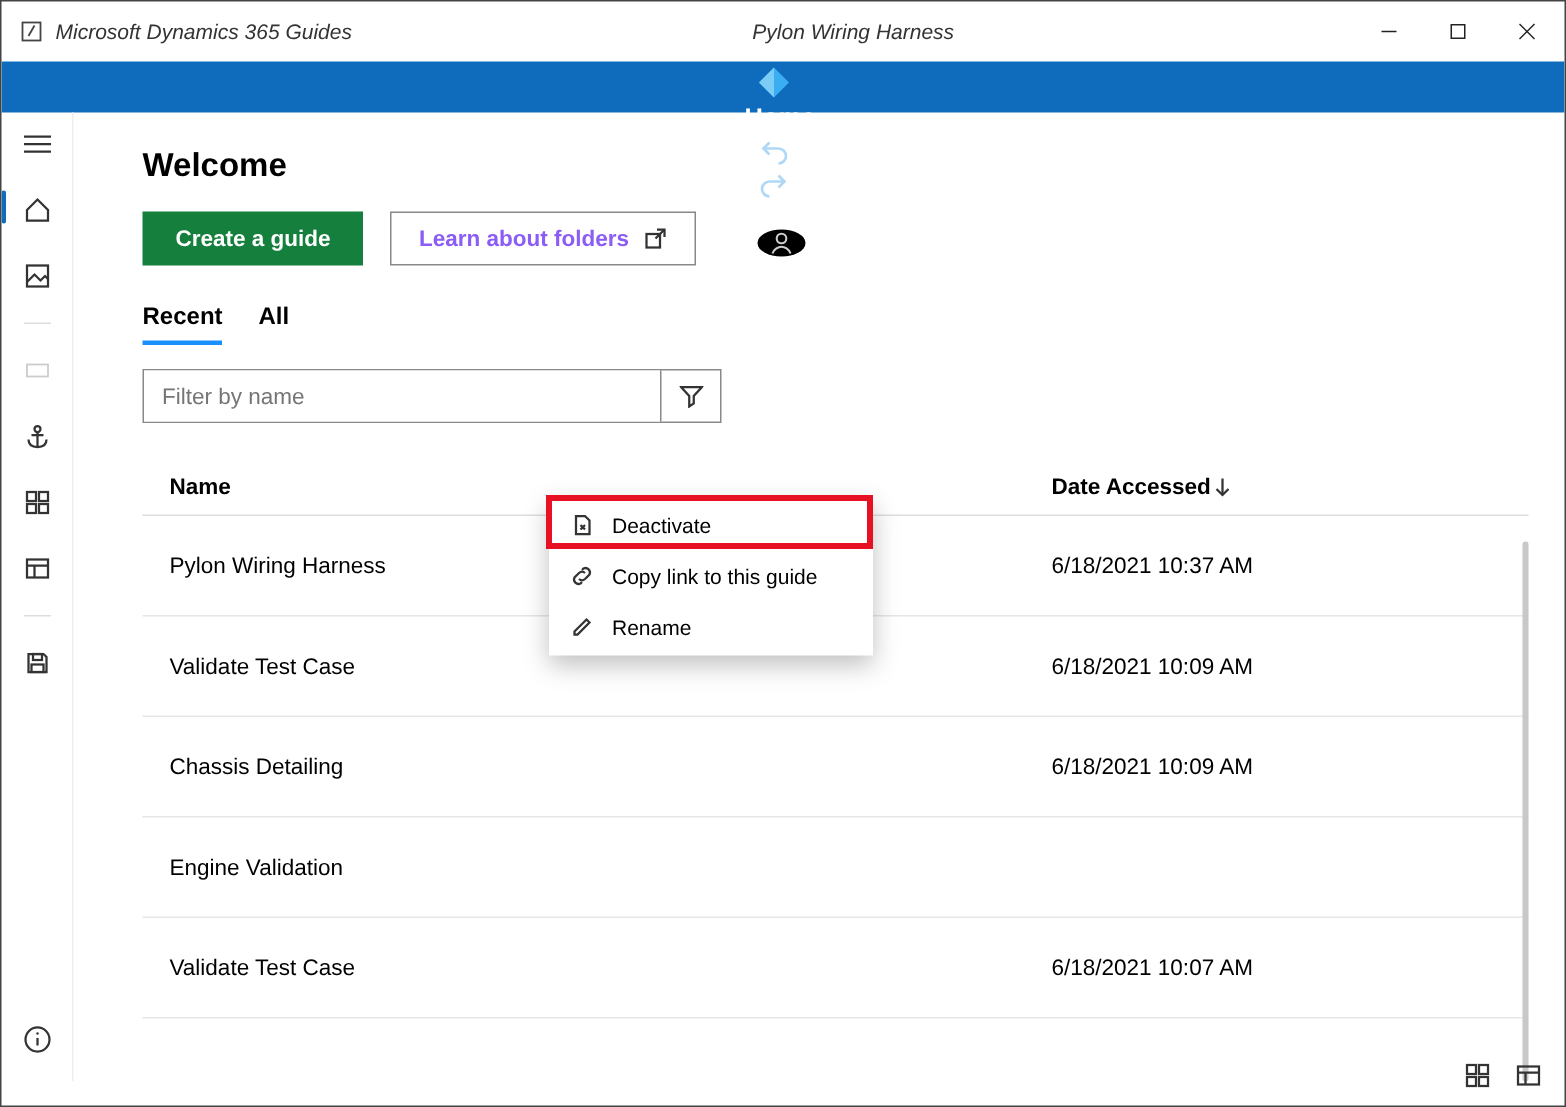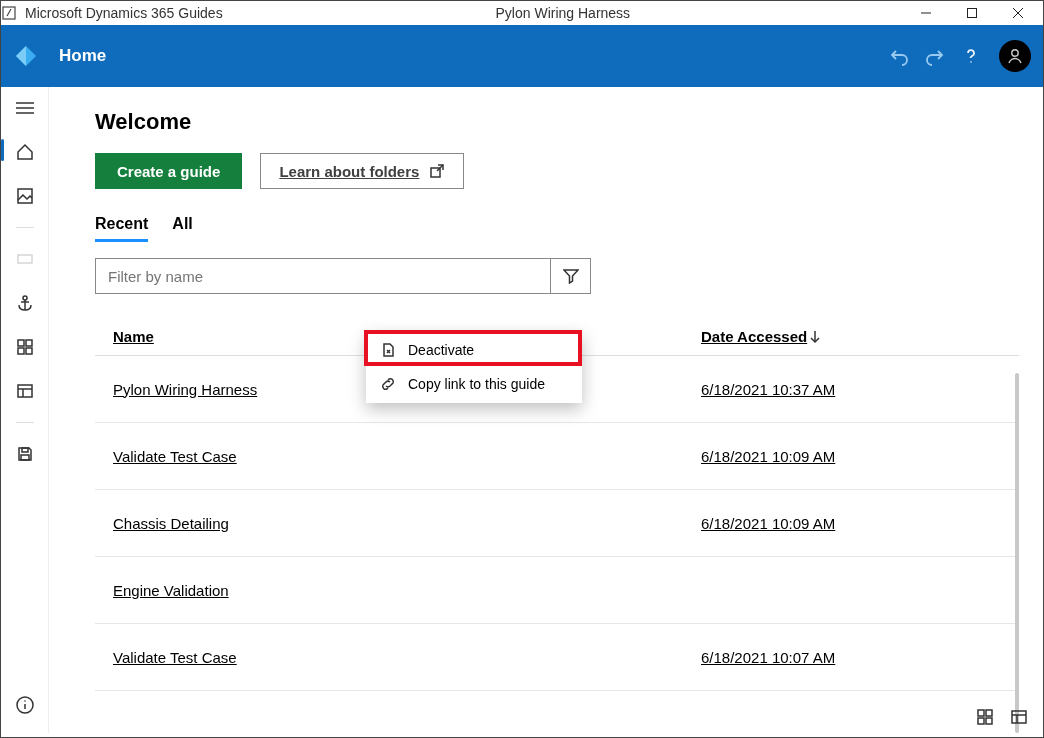--- a/index.html
+++ b/index.html
@@ -1,57 +1,57 @@
 <!DOCTYPE html>
 <html><head>
 <meta charset="utf-8">
 <style>
   * { box-sizing: border-box; margin: 0; padding: 0; font-family: "Segoe UI", sans-serif; }
   body { width: 1044px; height: 738px; background: #fff; border: 1px solid #444; position: relative; overflow: hidden; }
 
   
-  .titlebar { height: 24px; display: flex; align-items: center; padding: 0 2px 0 0; font-size: 14px; color: #333; }
+  .titlebar { height: 40px; display: flex; align-items: center; padding: 0 2px 0 12px; font-size: 14px; color: #333; font-style: italic; }
   .titlebar .app-icon { width: 16px; height: 16px; margin-right: 8px; display: inline-flex; align-items: center; justify-content: center; }
   .titlebar .file-title { flex: 1; text-align: center; color: #333; }
   .win-controls { display: flex; }
   .win-btn { width: 46px; height: 40px; display: flex; align-items: center; justify-content: center; cursor: pointer; }
   .win-btn svg { stroke: #222; }
 
   
-  .ribbon { height: 62px; background: #0f6cbd; color: #fff; display: flex; align-items: center; padding: 0 12px 0 0; }
+  .ribbon { height: 34px; background: #0f6cbd; color: #fff; display: flex; align-items: center; padding: 0 12px 0 0; flex-direction: column; }
   .ribbon .logo { width: 50px; height: 50px; display: flex; align-items: center; justify-content: center; }
   .ribbon .home-label { font-weight: 600; font-size: 17px; margin-left: 8px; }
   .ribbon .spacer { flex: 1; }
   .ribbon .rib-btn { width: 36px; height: 36px; display: flex; align-items: center; justify-content: center; cursor: pointer; opacity: .9; }
   .ribbon .avatar { width: 32px; height: 32px; border-radius: 50%; background: #000; display: flex; align-items: center; justify-content: center; margin-left: 10px; }
 
   
   .body { display: flex; height: calc(738px - 40px - 50px - 2px); }
   .leftnav { width: 48px; border-right: 1px solid #eee; display: flex; flex-direction: column; align-items: center; padding-top: 8px; gap: 18px; position: relative; }
   .nav-btn { width: 32px; height: 26px; display: flex; align-items: center; justify-content: center; cursor: pointer; color: #333; }
   .nav-sep { width: 18px; height: 1px; background: #ddd; }
   .nav-home-bar { position: absolute; left: 0; top: 52px; width: 3px; height: 22px; background: #0f6cbd; border-radius: 2px; }
   .info-btn { position: absolute; bottom: 12px; left: 8px; width: 32px; height: 32px; display: flex; align-items: center; justify-content: center; cursor: pointer; }
 
   .main { flex: 1; padding: 22px 24px 0 46px; position: relative; }
   h1 { font-size: 22px; font-weight: 600; margin-bottom: 18px; }
   .btn-row { display: flex; gap: 18px; margin-bottom: 26px; }
   .btn-primary { background: #15803d; color: #fff; border: none; height: 36px; padding: 0 22px; font-size: 15px; font-weight: 600; cursor: pointer; }
-  .btn-secondary { background: #fff; color: #404040; border: 1px solid #888; height: 36px; padding: 0 18px; font-size: 15px; font-weight: 600; cursor: pointer; display: flex; align-items: center; gap: 10px; text-decoration: underline; }
+  .btn-secondary { background: #fff; color: #8b5cf6; border: 1px solid #888; height: 36px; padding: 0 18px; font-size: 15px; font-weight: 600; cursor: pointer; display: flex; align-items: center; gap: 10px; }
 
   .tabs { display: flex; gap: 24px; font-size: 16px; font-weight: 600; margin-bottom: 16px; }
   .tab { cursor: pointer; padding-bottom: 6px; }
   .tab.active { border-bottom: 3px solid #1a90ff; }
 
   .filter-row { display: flex; margin-bottom: 24px; }
-  .filter-box { display: flex; width: 496px; height: 36px; border: 1px solid #888; }
+  .filter-box { display: flex; width: 386px; height: 36px; border: 1px solid #888; }
   .filter-input { flex: 1; border: none; outline: none; padding: 0 12px; font-size: 15px; color: #555; }
   .filter-icon { width: 40px; border-left: 1px solid #888; display: flex; align-items: center; justify-content: center; cursor: pointer; }
 
-  .table { width: 100%; text-decoration: underline; }
+  .table { width: 100%; }
   .thead { display: flex; border-bottom: 1px solid #ddd; font-weight: 600; font-size: 15px; padding: 10px 18px 10px 18px; }
   .col-name { flex: 1; }
   .col-date { width: 300px; display: flex; align-items: center; gap: 2px; cursor: pointer; }
   .trow { display: flex; align-items: center; height: 67px; border-bottom: 1px solid #e6e6e6; padding: 0 18px; font-size: 15px; cursor: pointer; }
   .table-scroll { position: absolute; right: 24px; top: 286px; bottom: 0; width: 4px; background: #c8c8c8; border-radius: 2px; }
 
   
   .context-menu { position: absolute; left: 365px; top: 330px; width: 216px; background: #fff; box-shadow: 0 6px 16px rgba(0,0,0,.25); z-index: 50; padding: 2px 0; }
   .ctx-item { height: 34px; display: flex; align-items: center; gap: 12px; padding: 0 14px; font-size: 14px; cursor: pointer; }
   .highlight-box { position: absolute; left: 363px; top: 329px; width: 218px; height: 36px; border: 4px solid #e81123; z-index: 60; pointer-events: none; }
@@ -270,20 +270,26 @@
       </svg>
     <span>Deactivate</span>
   </div>
   <div class="ctx-item">
     <svg width="16" height="16" fill="none" stroke="#333" stroke-width="1.5">
         <path d="M6 10a3 3 0 0 0 4 0l3-3a3 3 0 0 0-4-4l-1 1"></path>
         <path d="M10 6a3 3 0 0 0-4 0l-3 3a3 3 0 0 0 4 4l1-1"></path>
       </svg>
     <span>Copy link to this guide</span>
   </div>
+  <div class="ctx-item">
+    <svg width="16" height="16" fill="none" stroke="#333" stroke-width="1.5">
+        <path d="M11 3l2 2-8 8H3v-2z"></path>
+      </svg>
+    <span>Rename</span>
+  </div>
 </div>
 <div class="highlight-box"></div>
 
 <div class="view-switch">
   <div class="view-btn">
       <svg width="18" height="18" fill="none" stroke="#333" stroke-width="1.5">
         <rect x="2" y="2" width="6" height="6"></rect>
         <rect x="10" y="2" width="6" height="6"></rect>
         <rect x="2" y="10" width="6" height="6"></rect>
         <rect x="10" y="10" width="6" height="6"></rect>

